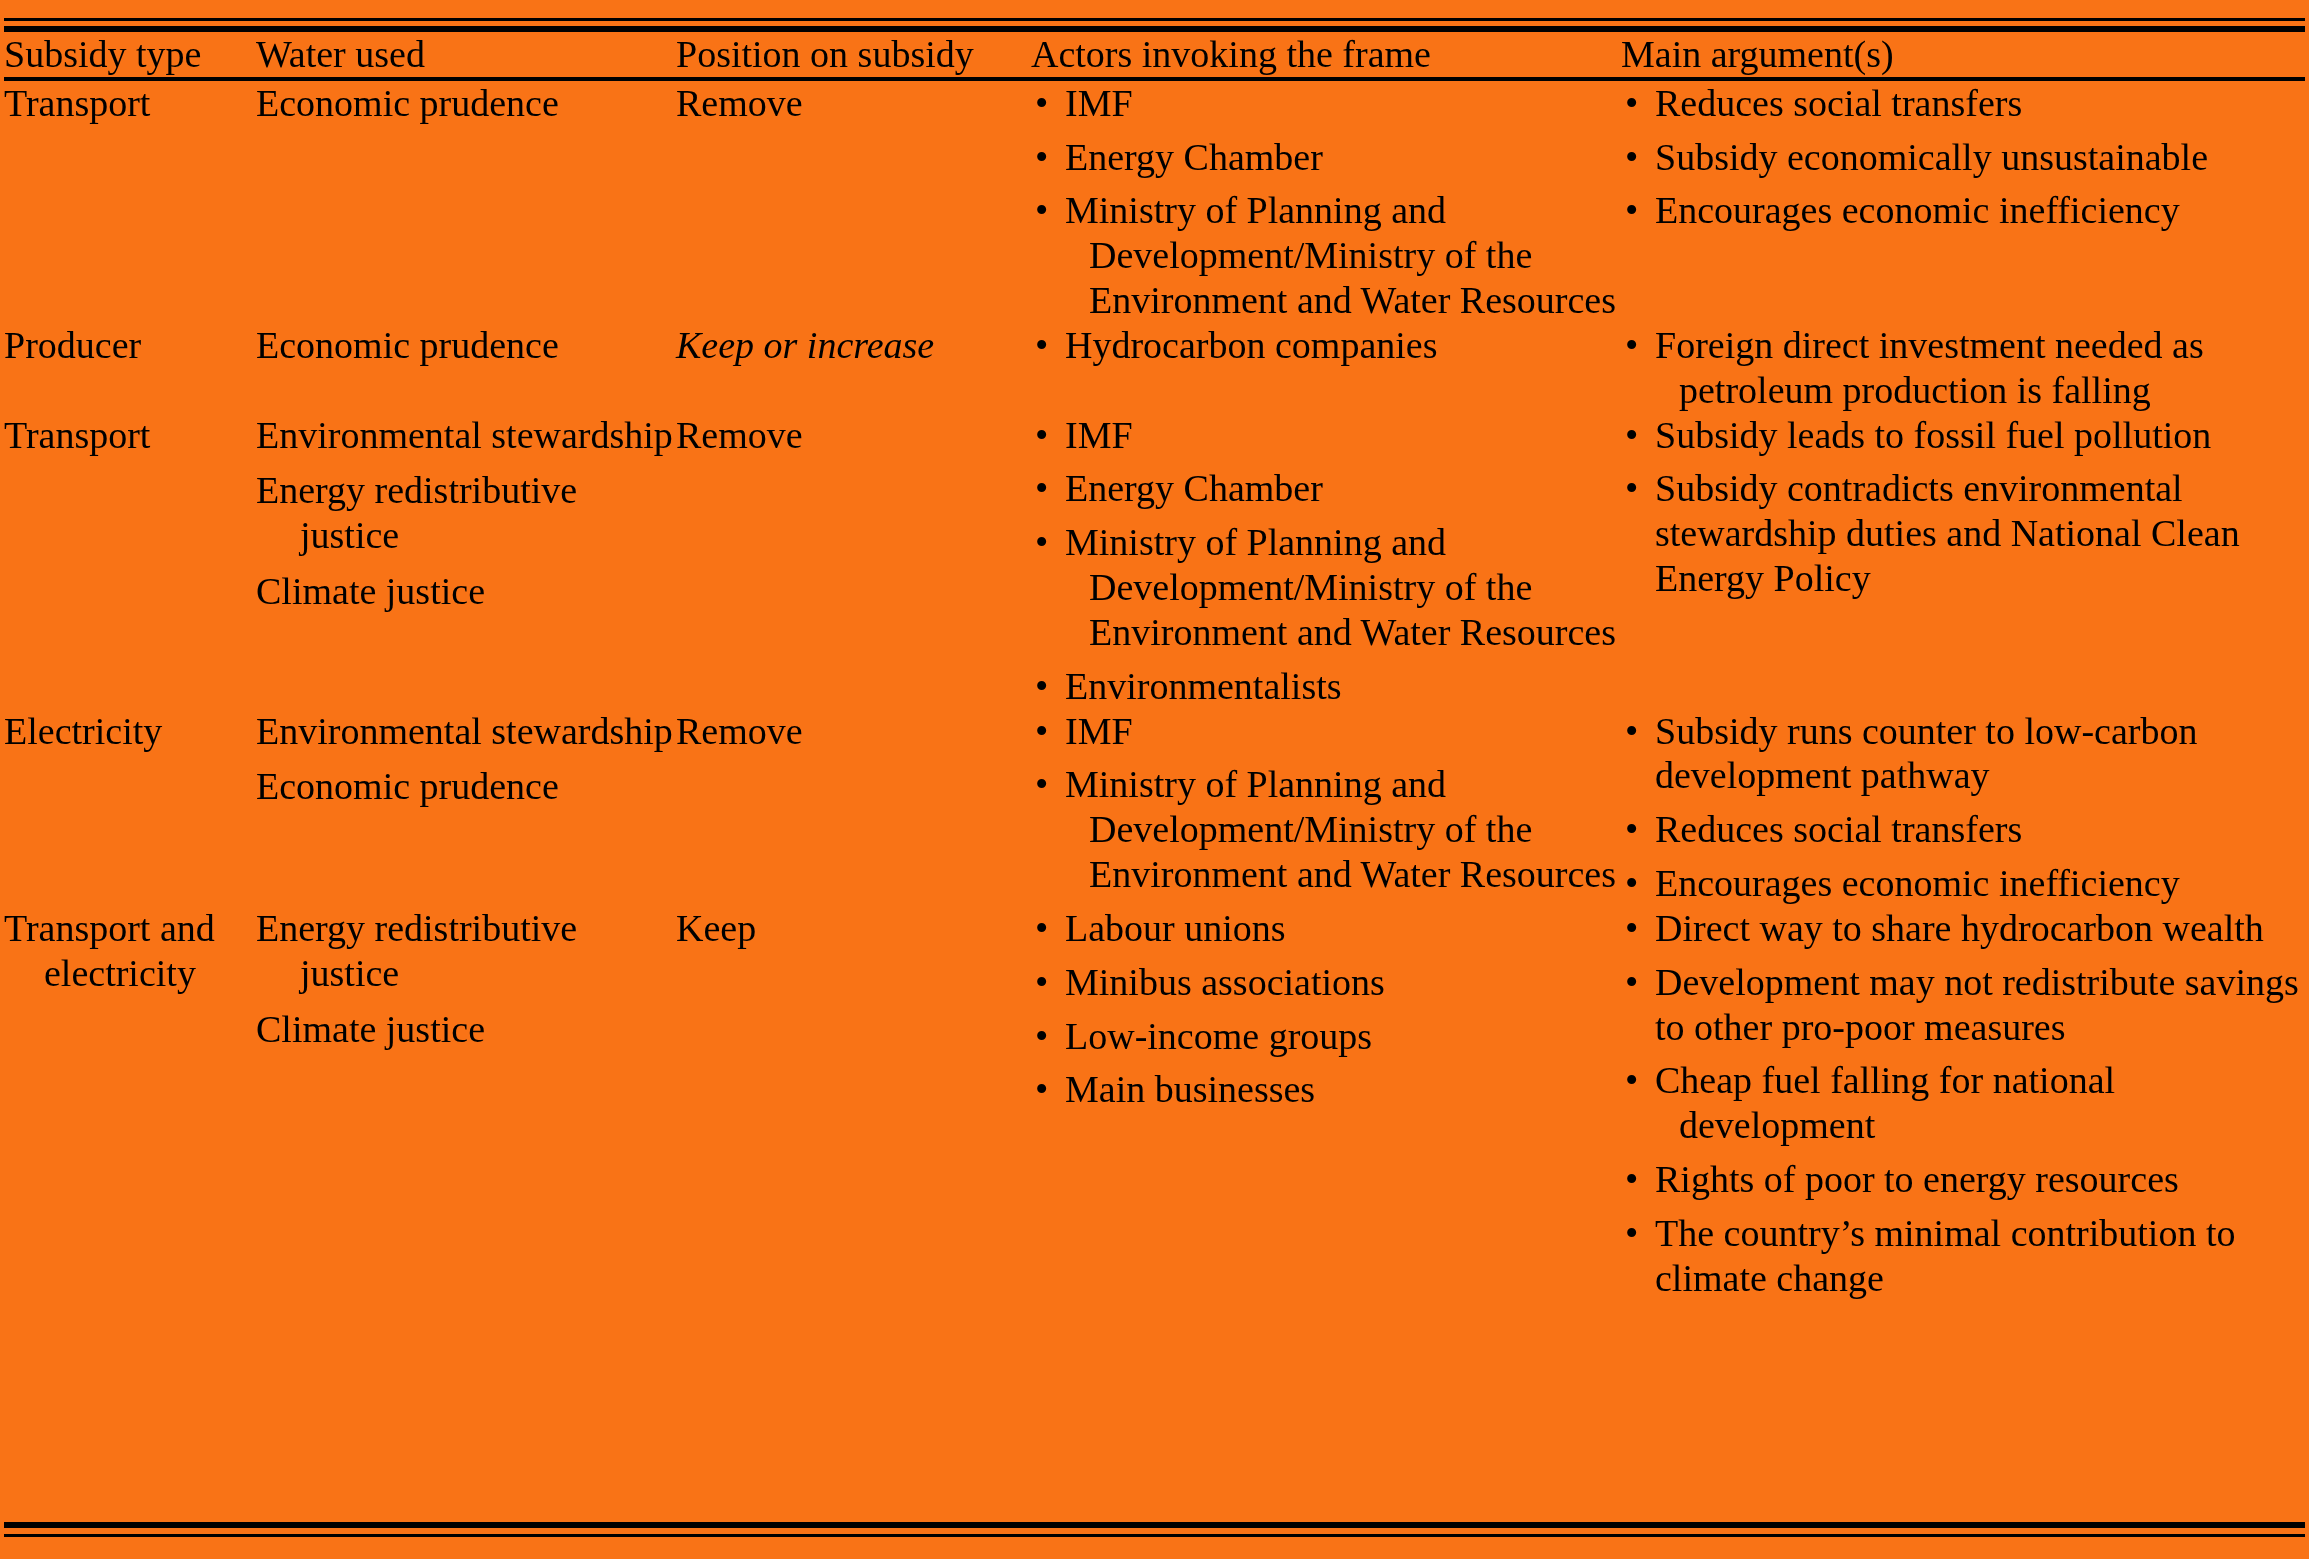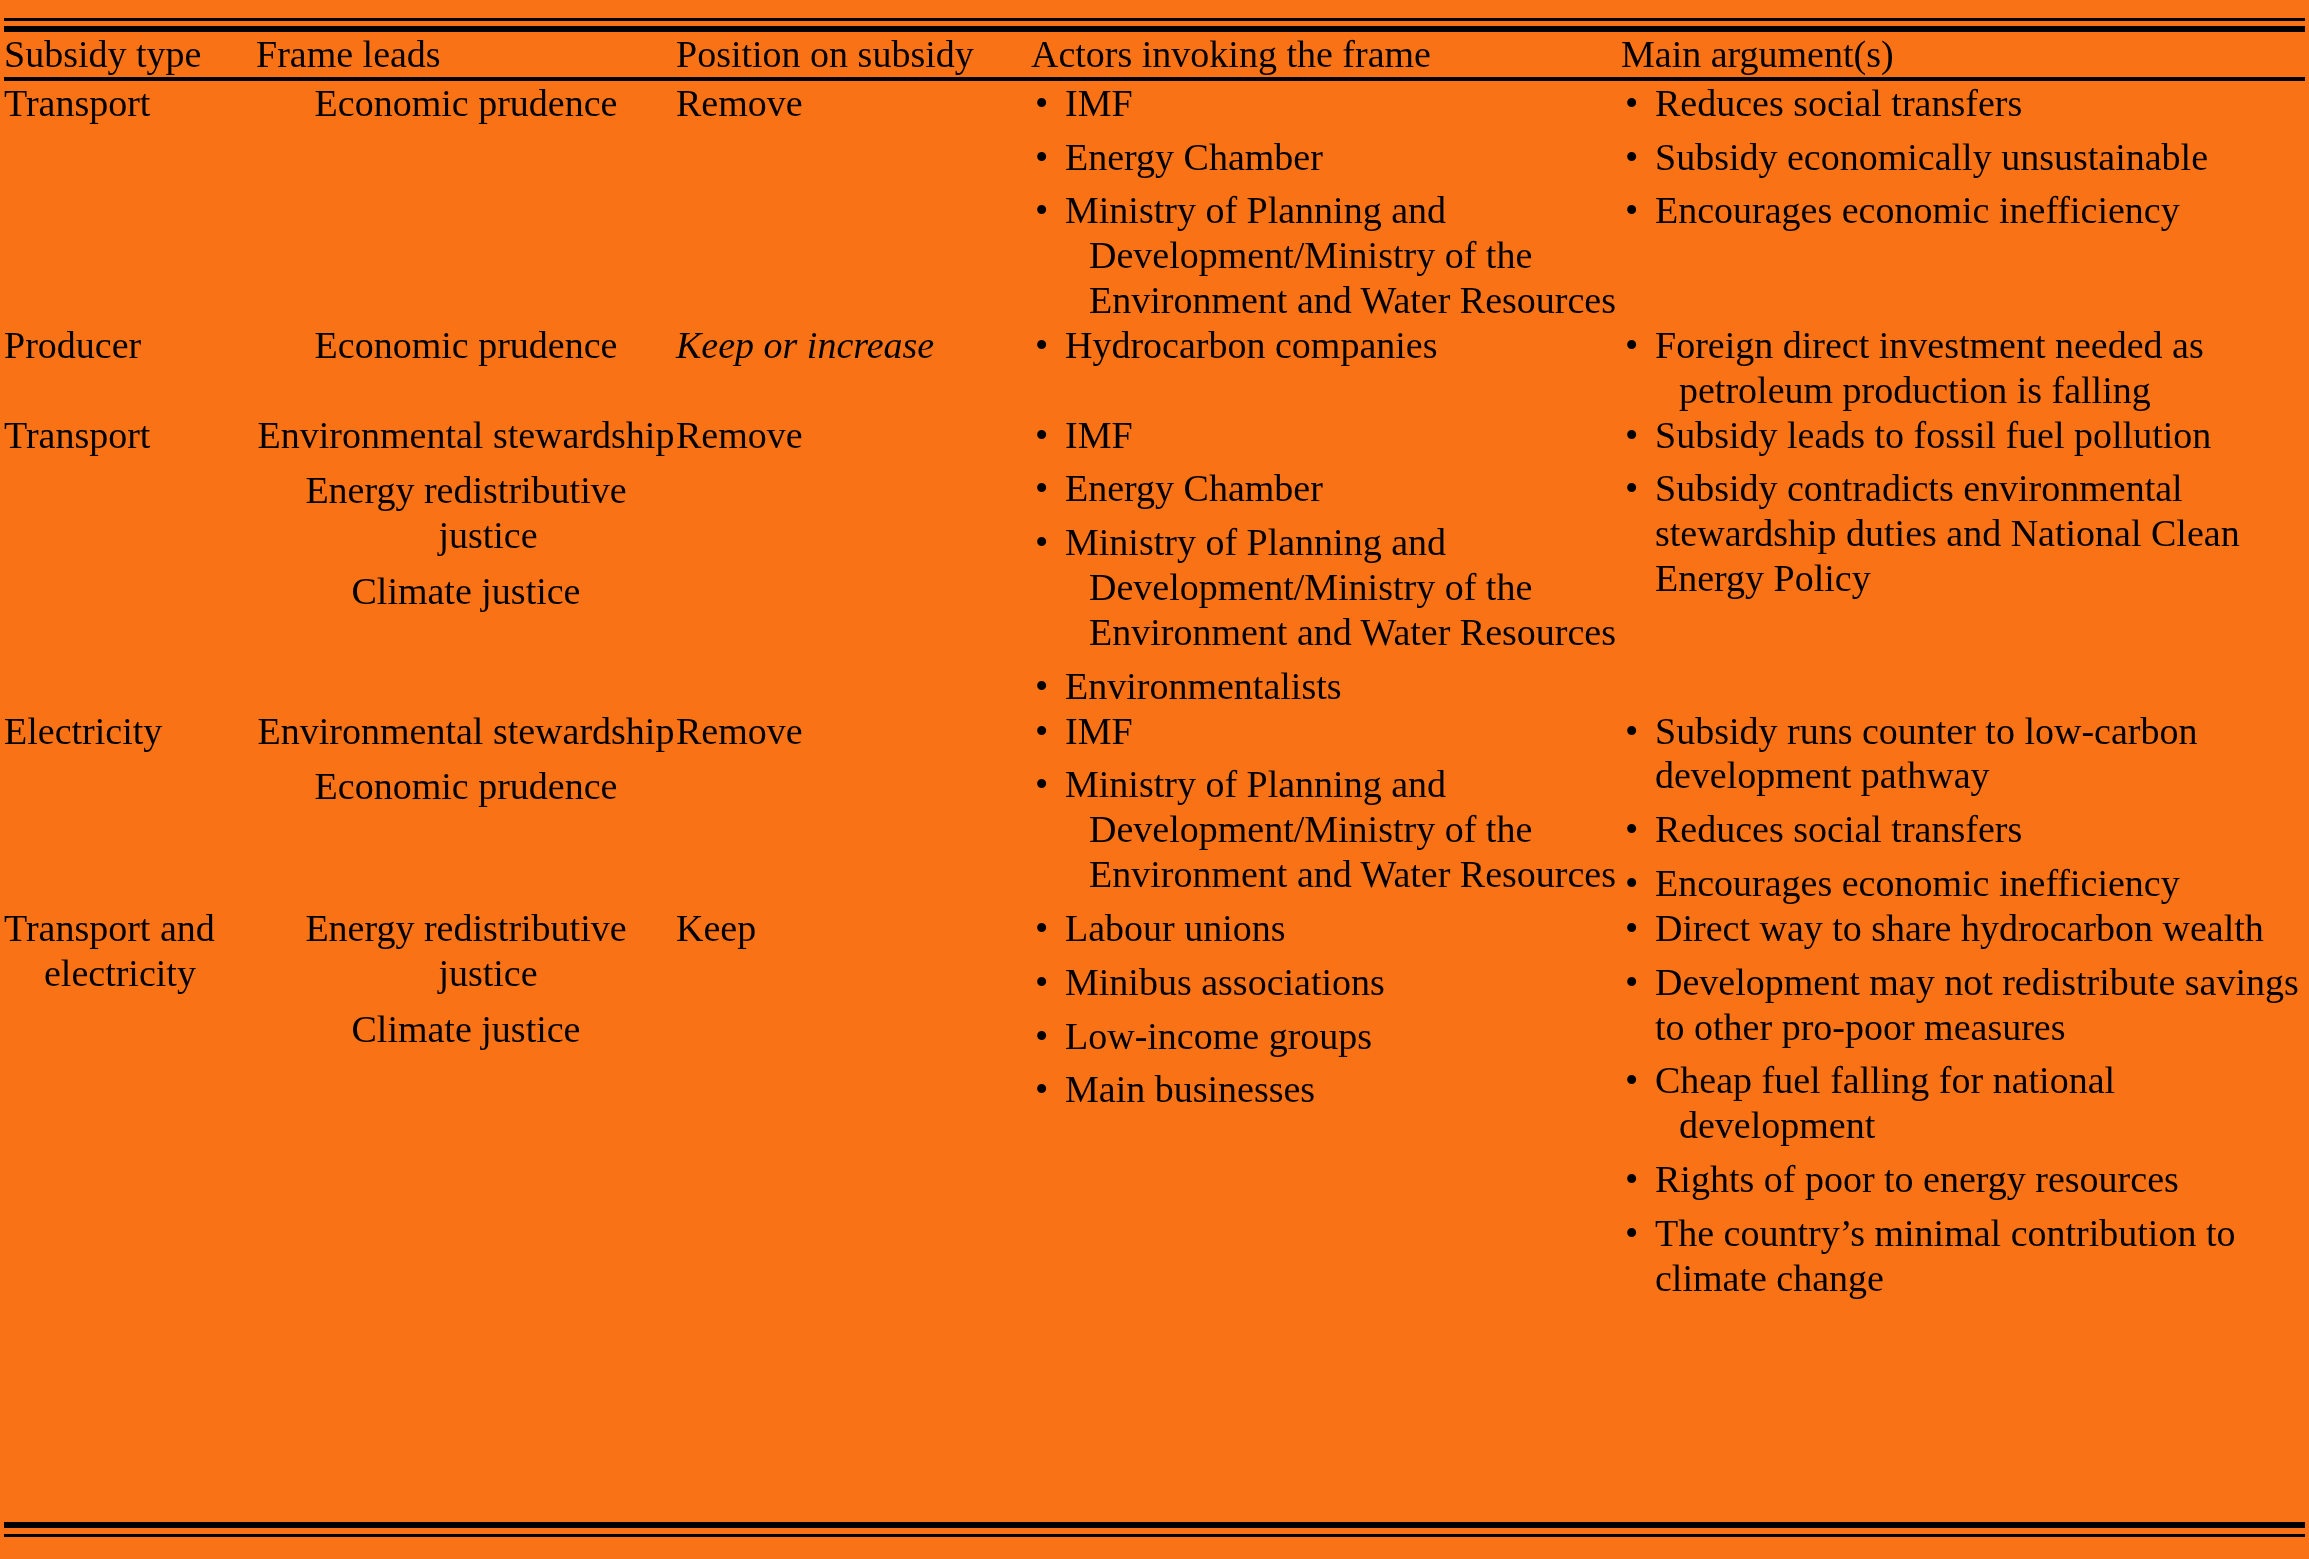--- a/index.html
+++ b/index.html
@@ -87,21 +87,20 @@
   }
 
   
   .hang {
     padding-left: 40px;
     text-indent: -40px;
   }
   .frame-line {
     padding-left: 44px;
     text-indent: -44px;
-    text-align: center;
   }
   .frame-line + .frame-line {
     margin-top: 11px;
   }
 
   
   ul.blist {
     list-style: none;
     margin: 0;
     padding: 0;
@@ -147,21 +146,21 @@
     <colgroup>
       <col class="c1">
         <col class="c2">
         <col class="c3">
         <col class="c4">
         <col class="c5">
     </colgroup>
     <thead>
       <tr>
         <th>Subsidy type</th>
-        <th>Frame leads</th>
+        <th>Water used</th>
         <th>Position on subsidy</th>
         <th>Actors invoking the frame</th>
         <th>Main argument(s)</th>
       </tr>
     </thead>
   </table>
 
   <div class="rule-header"></div>
 
   <table class="tbl">

